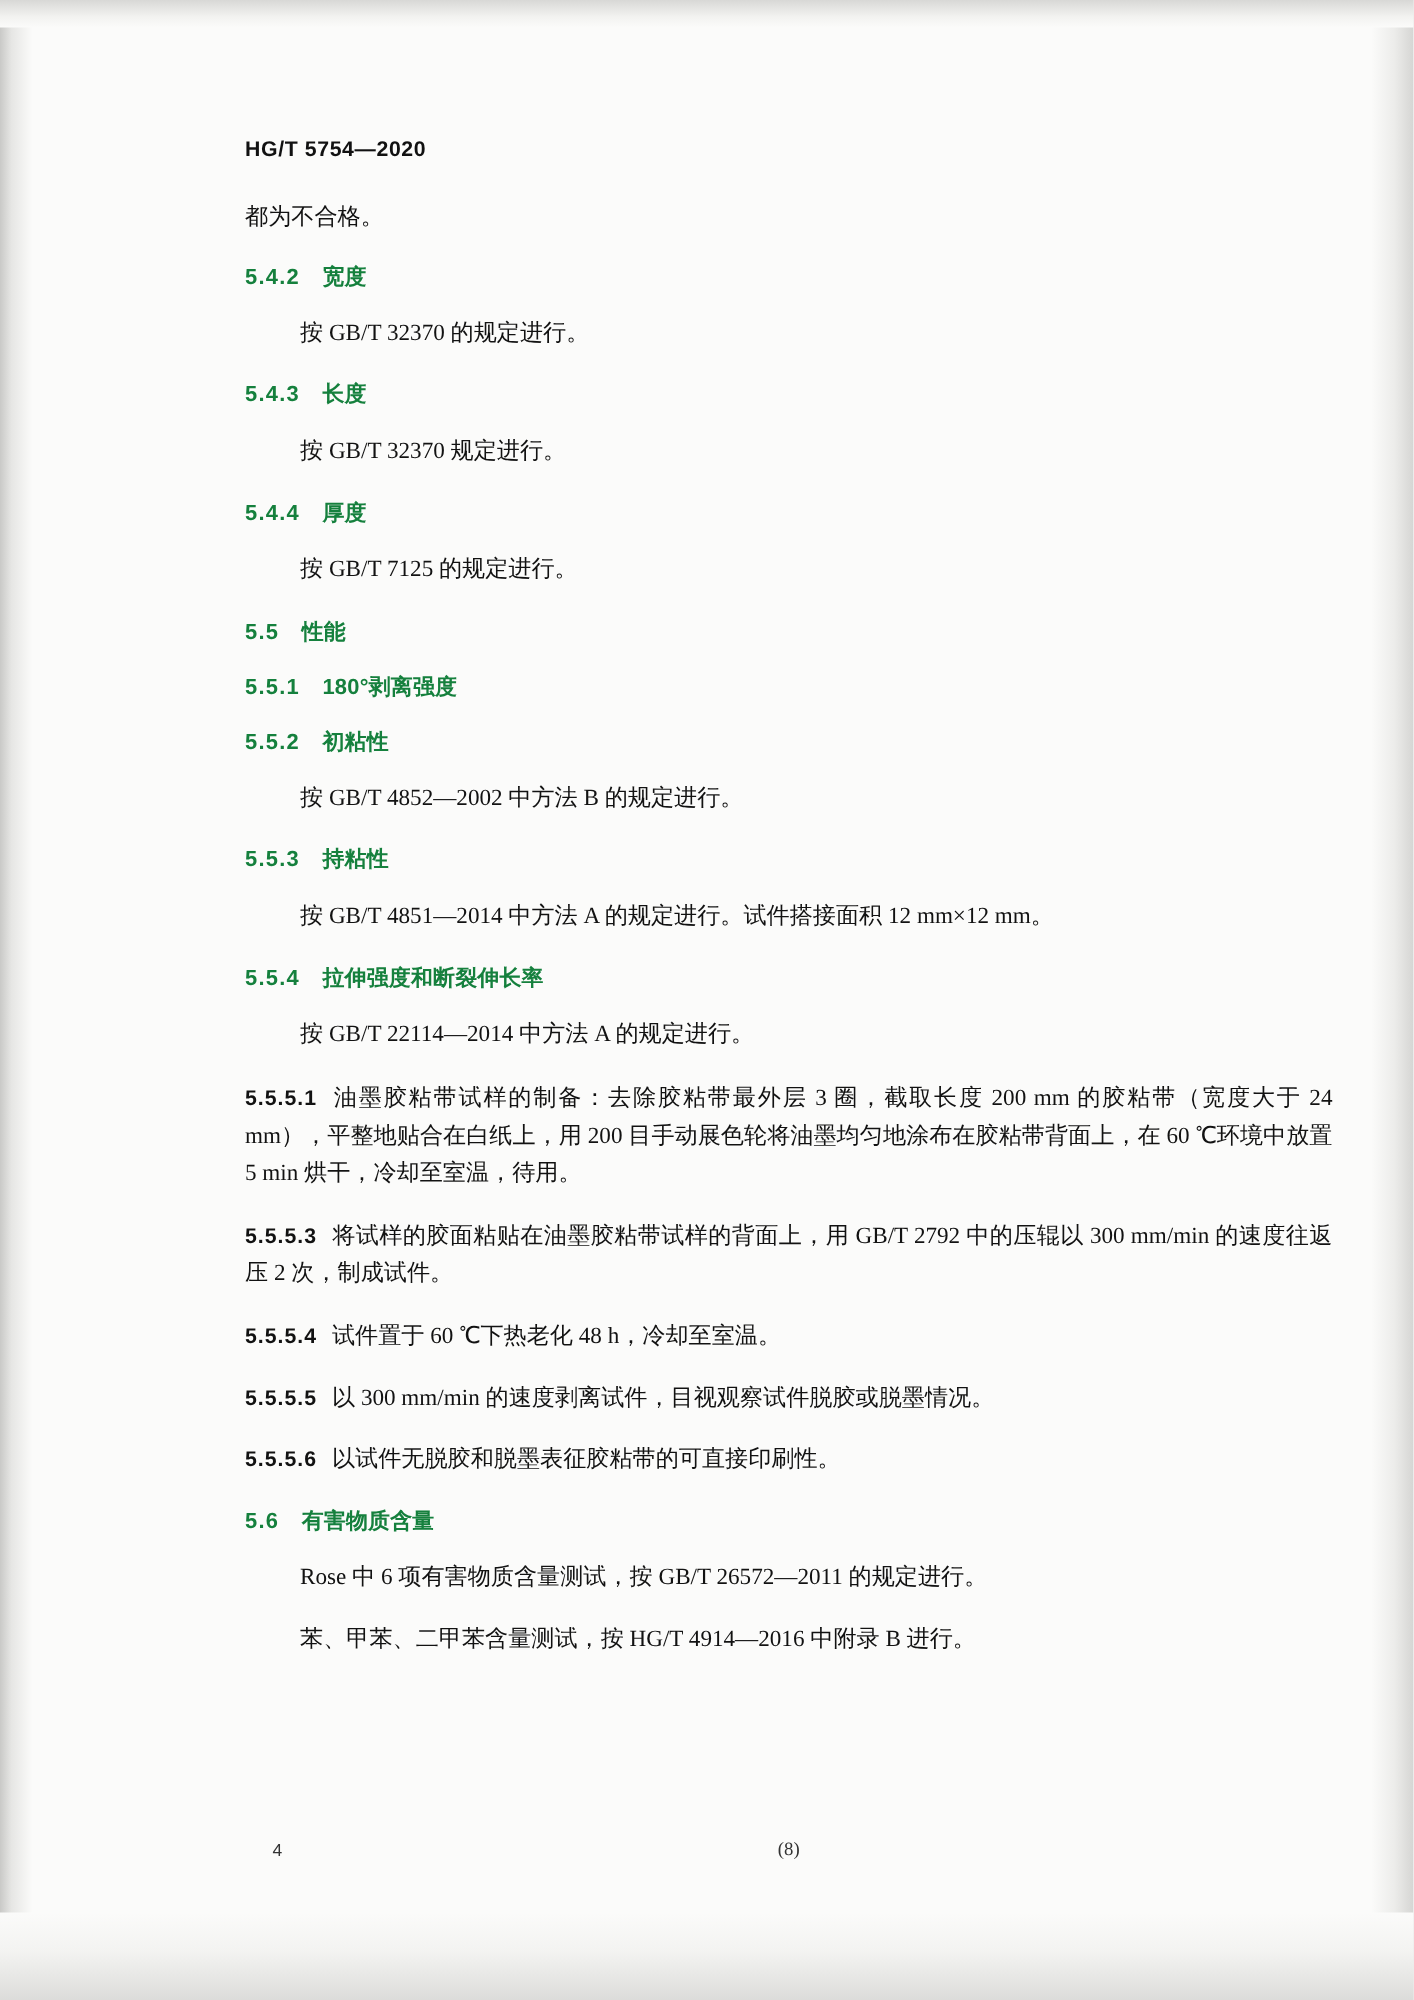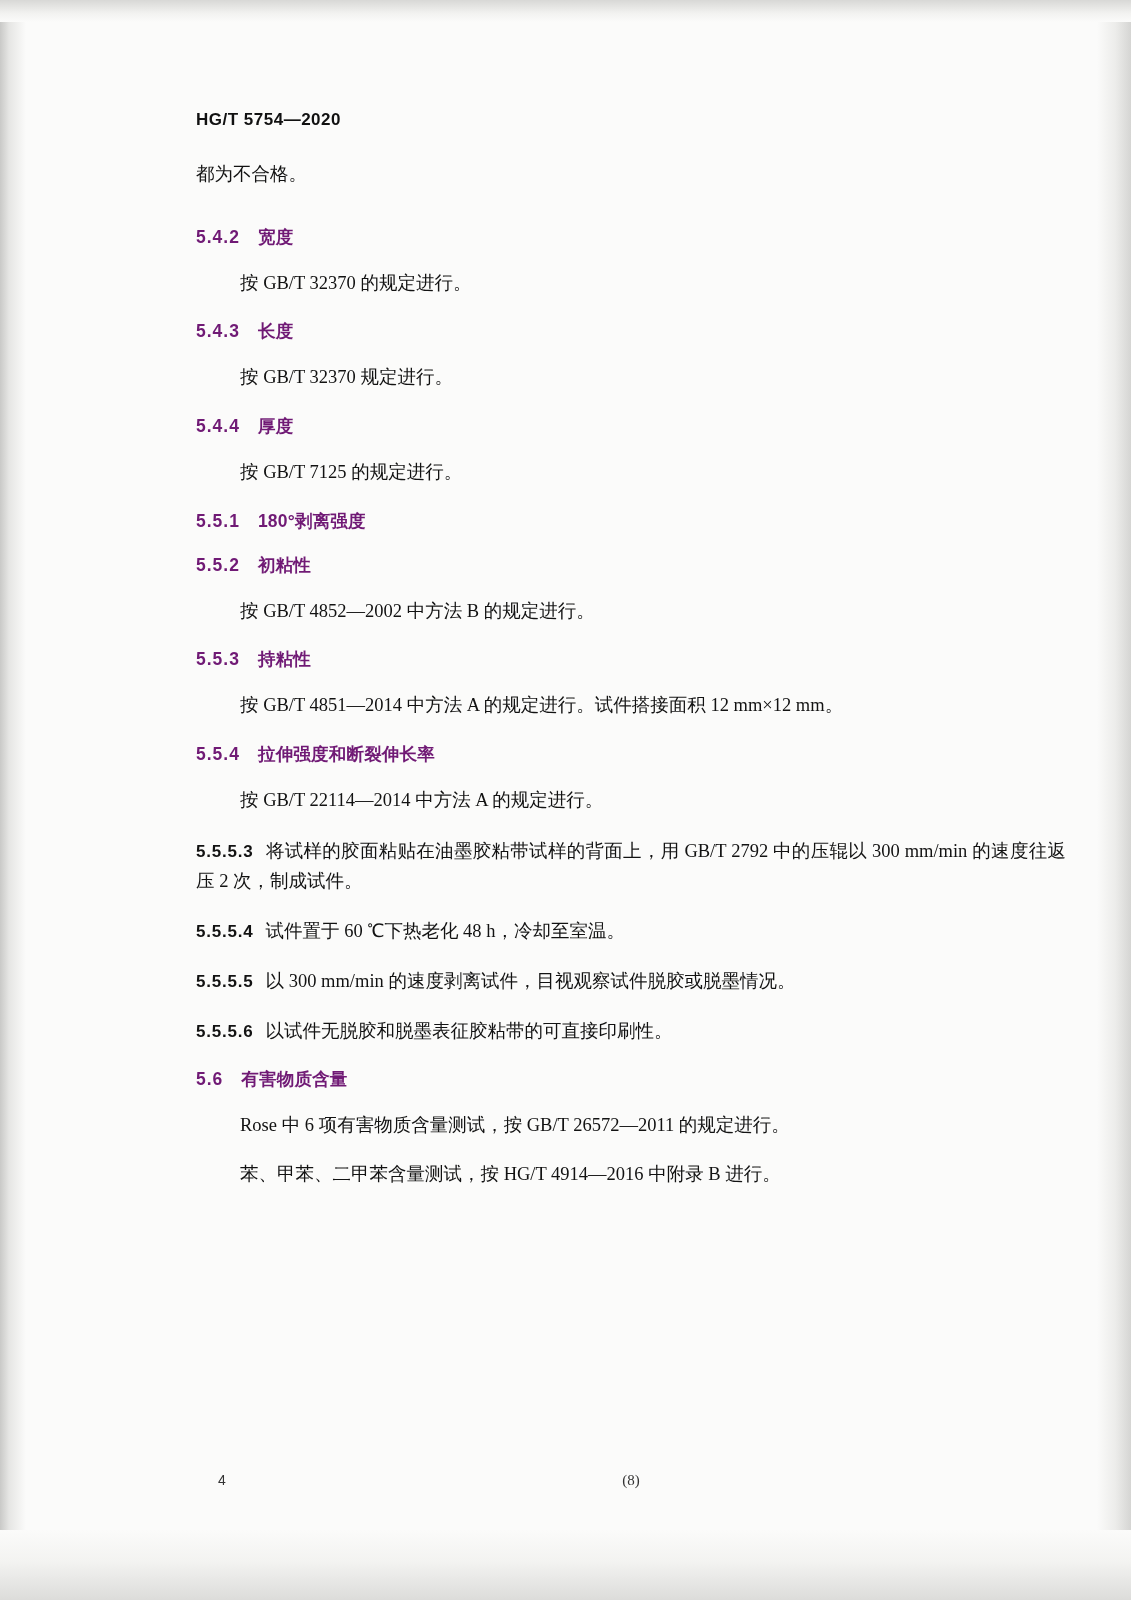--- a/index.html
+++ b/index.html
@@ -57,30 +57,30 @@
     margin-bottom: 30px;
   }
   .para {
     font-size: 18.5px;
     line-height: 1.55;
     color: #121212;
     margin: 0 0 22px 0;
     text-align: justify;
   }
   .para.lead {
-    margin-bottom: 36px;
+    margin-bottom: 20px;
   }
   .indent {
     text-indent: 44px;
   }
   .heading {
     font-family: "Liberation Sans", sans-serif;
     font-weight: bold;
     font-size: 17.5px;
-    color: #701a75;
+    color: #15803d;
     margin: 0 0 20px 0;
     letter-spacing: 0.2px;
   }
   .heading .num {
     margin-right: 18px;
     letter-spacing: 1px;
   }
   .sub-item {
     font-size: 18.5px;
     line-height: 1.62;
@@ -146,20 +146,23 @@
     <div class="heading">
       <span class="num">5.4.3</span><span>长度</span>
     </div>
     <p class="para indent">按 GB/T 32370 规定进行。</p>
 
     <div class="heading">
       <span class="num">5.4.4</span><span>厚度</span>
     </div>
     <p class="para indent">按 GB/T 7125 的规定进行。</p>
 
+    <div class="heading">
+      <span class="num">5.5</span><span>性能</span>
+    </div>
 
     <div class="heading">
       <span class="num">5.5.1</span><span>180°剥离强度</span>
     </div>
 
     <div class="heading">
       <span class="num">5.5.2</span><span>初粘性</span>
     </div>
     <p class="para indent">按 GB/T 4852—2002 中方法 B 的规定进行。</p>
 
@@ -167,20 +170,23 @@
       <span class="num">5.5.3</span><span>持粘性</span>
     </div>
     <p class="para indent">按 GB/T 4851—2014 中方法 A 的规定进行。试件搭接面积 12 mm×12 mm。</p>
 
     <div class="heading">
       <span class="num">5.5.4</span><span>拉伸强度和断裂伸长率</span>
     </div>
     <p class="para indent">按 GB/T 22114—2014 中方法 A 的规定进行。</p>
 
 
+    <p class="sub-item">
+      <span class="num">5.5.5.1</span><span>油墨胶粘带试样的制备：去除胶粘带最外层 3 圈，截取长度 200 mm 的胶粘带（宽度大于 24 mm），平整地贴合在白纸上，用 200 目手动展色轮将油墨均匀地涂布在胶粘带背面上，在 60 ℃环境中放置 5 min 烘干，冷却至室温，待用。</span>
+    </p>
     <p class="sub-item">
       <span class="num">5.5.5.3</span><span>将试样的胶面粘贴在油墨胶粘带试样的背面上，用 GB/T 2792 中的压辊以 300 mm/min 的速度往返压 2 次，制成试件。</span>
     </p>
     <p class="sub-item">
       <span class="num">5.5.5.4</span><span>试件置于 60 ℃下热老化 48 h，冷却至室温。</span>
     </p>
     <p class="sub-item">
       <span class="num">5.5.5.5</span><span>以 300 mm/min 的速度剥离试件，目视观察试件脱胶或脱墨情况。</span>
     </p>
     <p class="sub-item">

